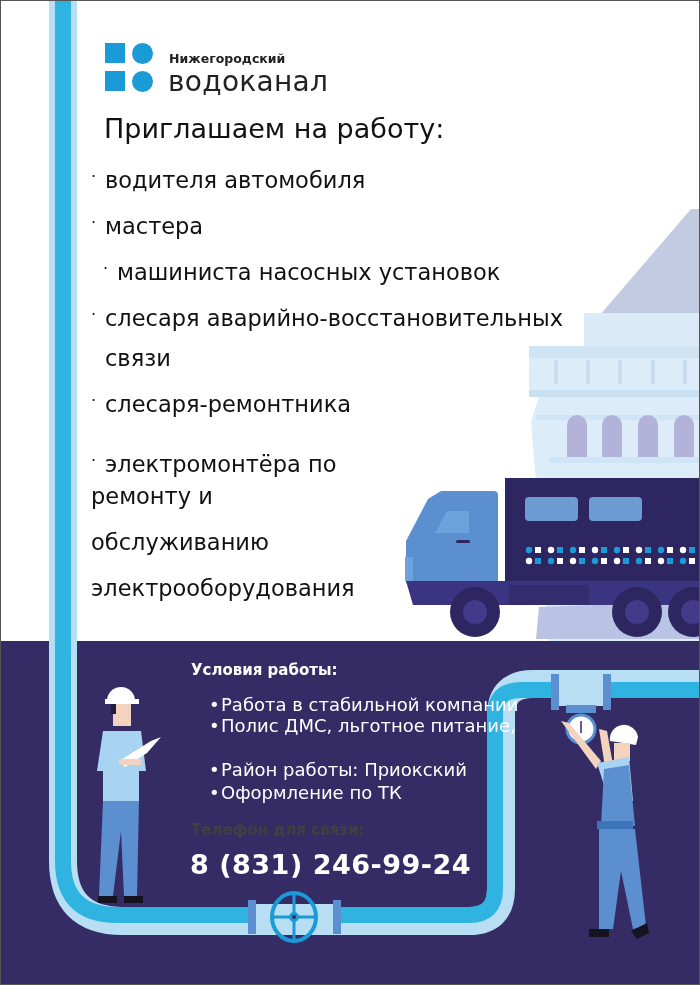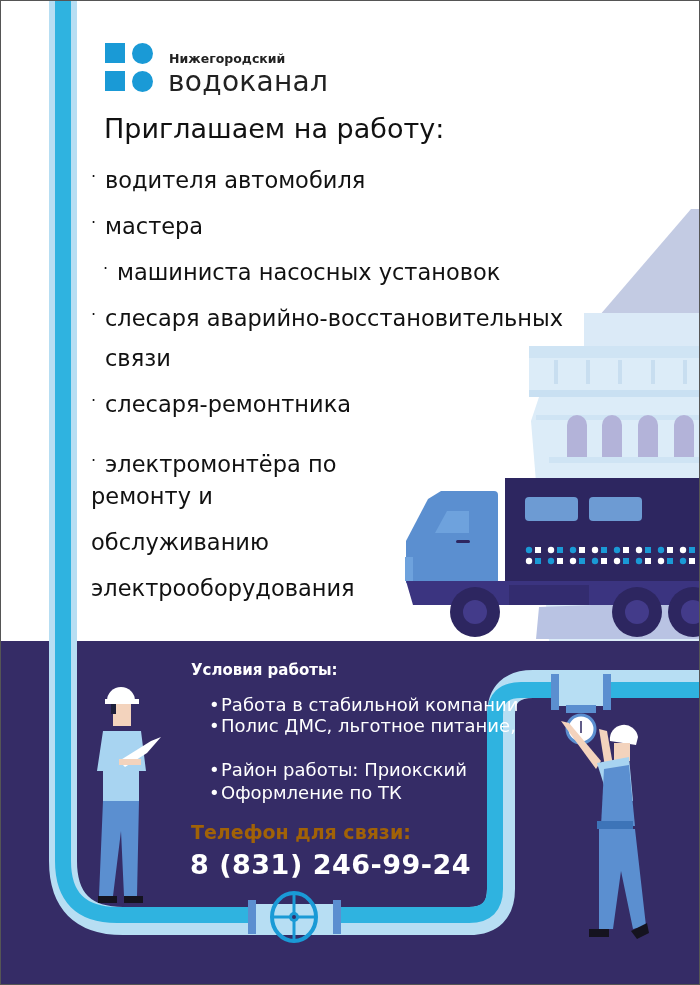--- a/index.html
+++ b/index.html
@@ -28,21 +28,21 @@
   .job-line { position: absolute; left: 0; font-family: "DejaVu Sans", sans-serif; font-size: 22.5px; color: #111; white-space: nowrap; }
   .job-line .dot { display: inline-block; width: 14px; font-size: 16px; vertical-align: 6px; }
 
   
   .cond { position: absolute; left: 190px; top: 660px; width: 290px; color: #fff; }
   .cond-title { position: absolute; left: 0; top: 0; font-weight: bold; font-size: 15px; white-space: nowrap; }
   .cond-item { position: absolute; left: 16px; font-size: 18px; white-space: nowrap; line-height: 17px; }
   .cond-item .bul { display: inline-block; width: 14px; padding-left: 2px; }
   .cond-item .cont { display: block; padding-left: 14px; }
 
-  .phone-label { position: absolute; left: 190px; top: 820px; font-weight: bold; font-size: 19px; color: #a16207; white-space: nowrap; }
+  .phone-label { position: absolute; left: 190px; top: 820px; font-weight: bold; font-size: 15px; color: #404040; white-space: nowrap; }
   .phone-number { position: absolute; left: 189px; top: 848px; font-weight: bold; font-size: 27px; color: #fff; white-space: nowrap; letter-spacing: 0.5px; }
 </style>
 </head>
 <body>
 
 <div class="poster">
 
   <div class="bottom-band"></div>
 
   <svg class="art" viewBox="0 0 700 985">

